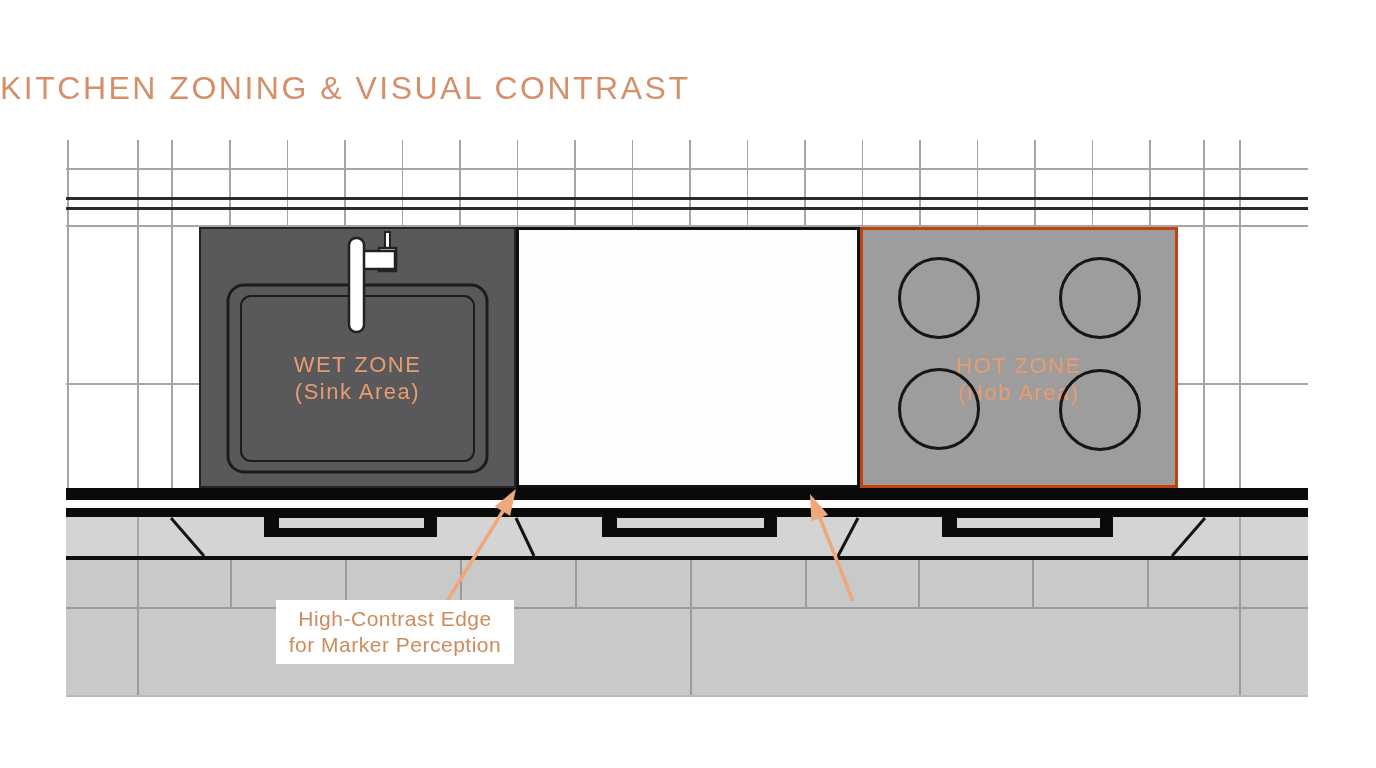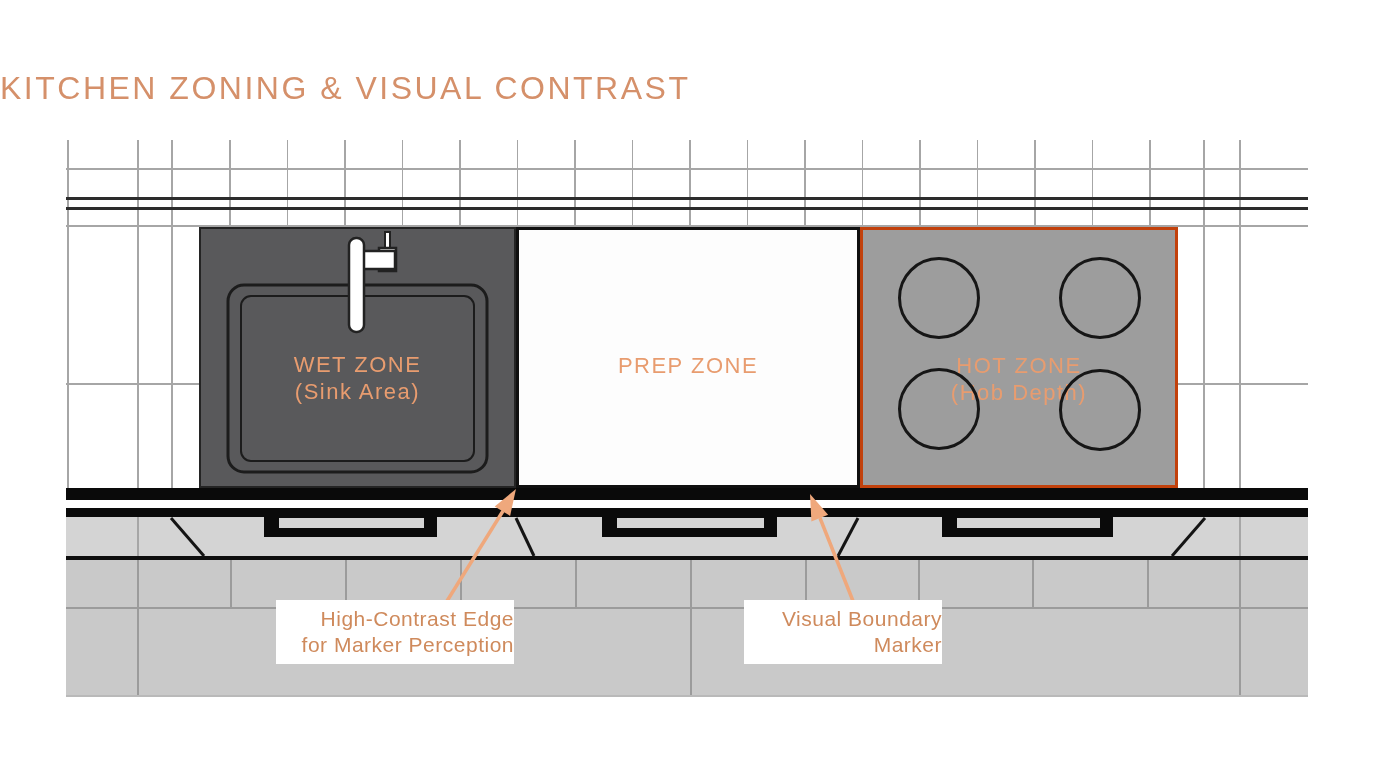--- a/index.html
+++ b/index.html
@@ -44,21 +44,21 @@
   .brick-row{position:absolute;left:66px;width:1242px;background:var(--c-brick,#c9c9c9);box-sizing:border-box;z-index:3;}
   .row1{top:559.5px;height:49.5px;border-bottom:2px solid #9b9b9b;}
   .row2{top:609px;height:88px;border-bottom:2px solid #b9b9b9;}
   .joint{position:absolute;top:0;bottom:0;width:2px;background:#9b9b9b;}
 
   
   .overlay{position:absolute;left:0;top:0;z-index:6;pointer-events:none;}
 
   
   .annot{position:absolute;top:600px;height:64px;background:#ffffff;z-index:7;
-         text-align:right;font-size:21px;line-height:26px;letter-spacing:0.5px;
+         text-align:center;font-size:21px;line-height:26px;letter-spacing:0.5px;
          color:var(--c-annot,#cf8a5c);padding-top:6px;box-sizing:border-box;}
   .annot1{left:276px;width:238px;}
   .annot2{left:744px;width:198px;}
 </style>
 </head>
 <body>
 
 <div class="canvas">
 
   <div class="title">KITCHEN ZONING &amp; VISUAL CONTRAST</div>
@@ -103,28 +103,27 @@
       <rect x="40" y="67" width="233" height="165" rx="10" fill="none" stroke="#1c1c1c" stroke-width="2"></rect>
       <rect x="184" y="3" width="5" height="22" fill="#ffffff" stroke="#222222" stroke-width="2"></rect>
       <rect x="178" y="19" width="17" height="23" fill="#ffffff" stroke="#222222" stroke-width="2.5"></rect>
       <rect x="161" y="22" width="33" height="18" fill="#ffffff" stroke="#222222" stroke-width="2.5"></rect>
       <rect x="148" y="9" width="15" height="94" rx="7" fill="#ffffff" stroke="#222222" stroke-width="2.5"></rect>
     </svg>
   </div>
 
   <div class="zone zone-prep">
     <div class="zone-label">
-      <div>PREP ZONE</div>
     </div>
   </div>
 
   <div class="zone zone-hot">
     <div class="zone-label">
       <div>HOT ZONE</div>
-      <div>(Hob Depth)</div>
+      <div>(Hob Area)</div>
     </div>
     <div class="burner b1"></div>
     <div class="burner b2"></div>
     <div class="burner b3"></div>
     <div class="burner b4"></div>
   </div>
 
   <div class="bar1"></div>
   <div class="bar2"></div>
   <div class="cabinet-face"></div>
@@ -174,18 +173,14 @@
     <g style="stroke:var(--c-arrow,#efa87c);fill:var(--c-arrow,#efa87c);">
       <line x1="853" y1="601" x2="820" y2="518" stroke-width="3.5"></line>
       <polygon points="810,494 828.1,514.7 811.4,521.5" stroke="none"></polygon>
     </g>
   </svg>
 
   <div class="annot annot1">
     <div>High-Contrast Edge</div>
     <div>for Marker Perception</div>
   </div>
-  <div class="annot annot2">
-    <div>Visual Boundary</div>
-    <div>Marker</div>
-  </div>
 
 </div>
 
 </body></html>

